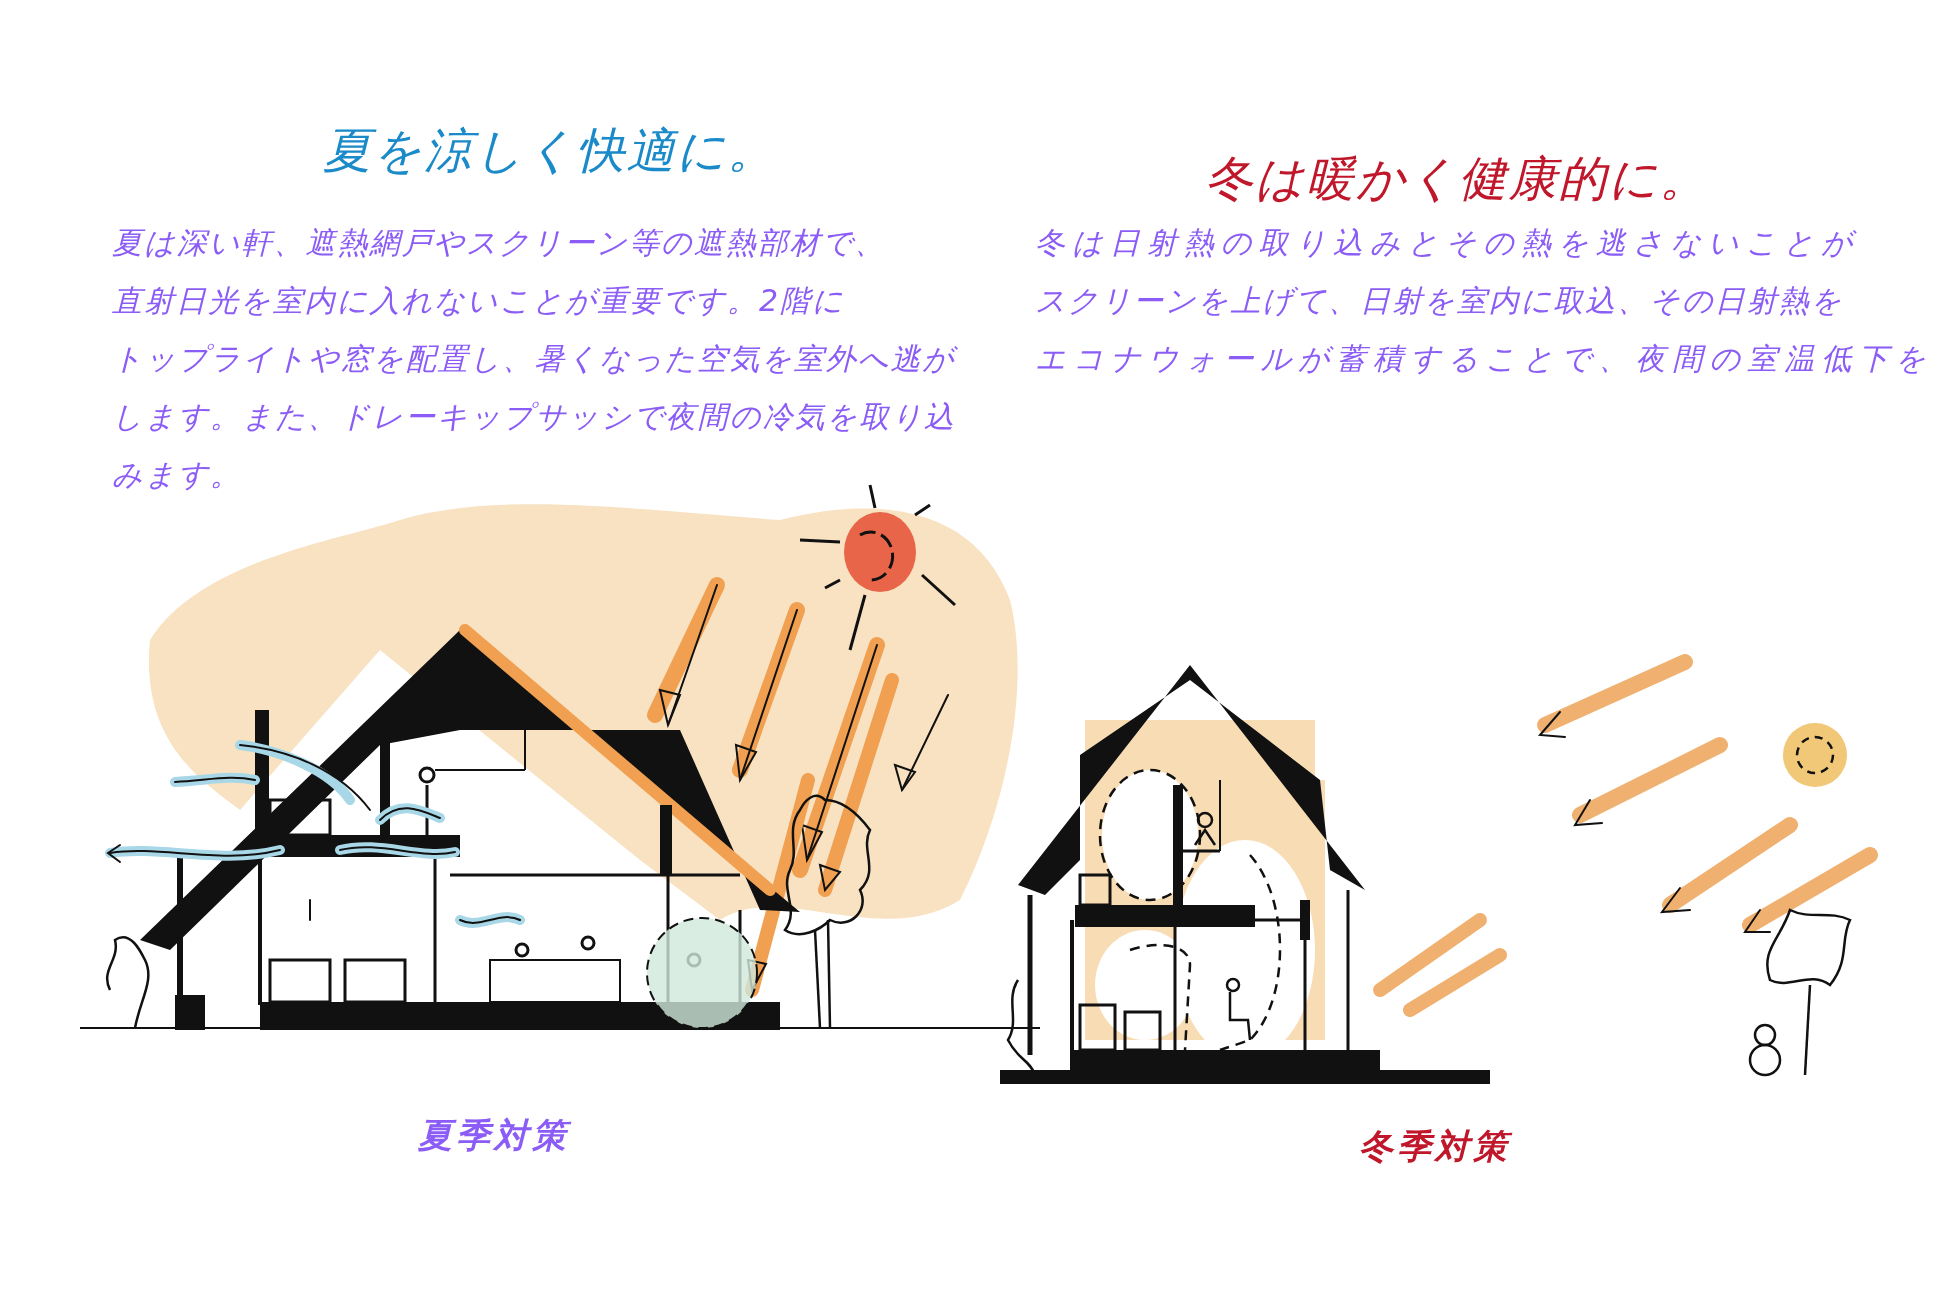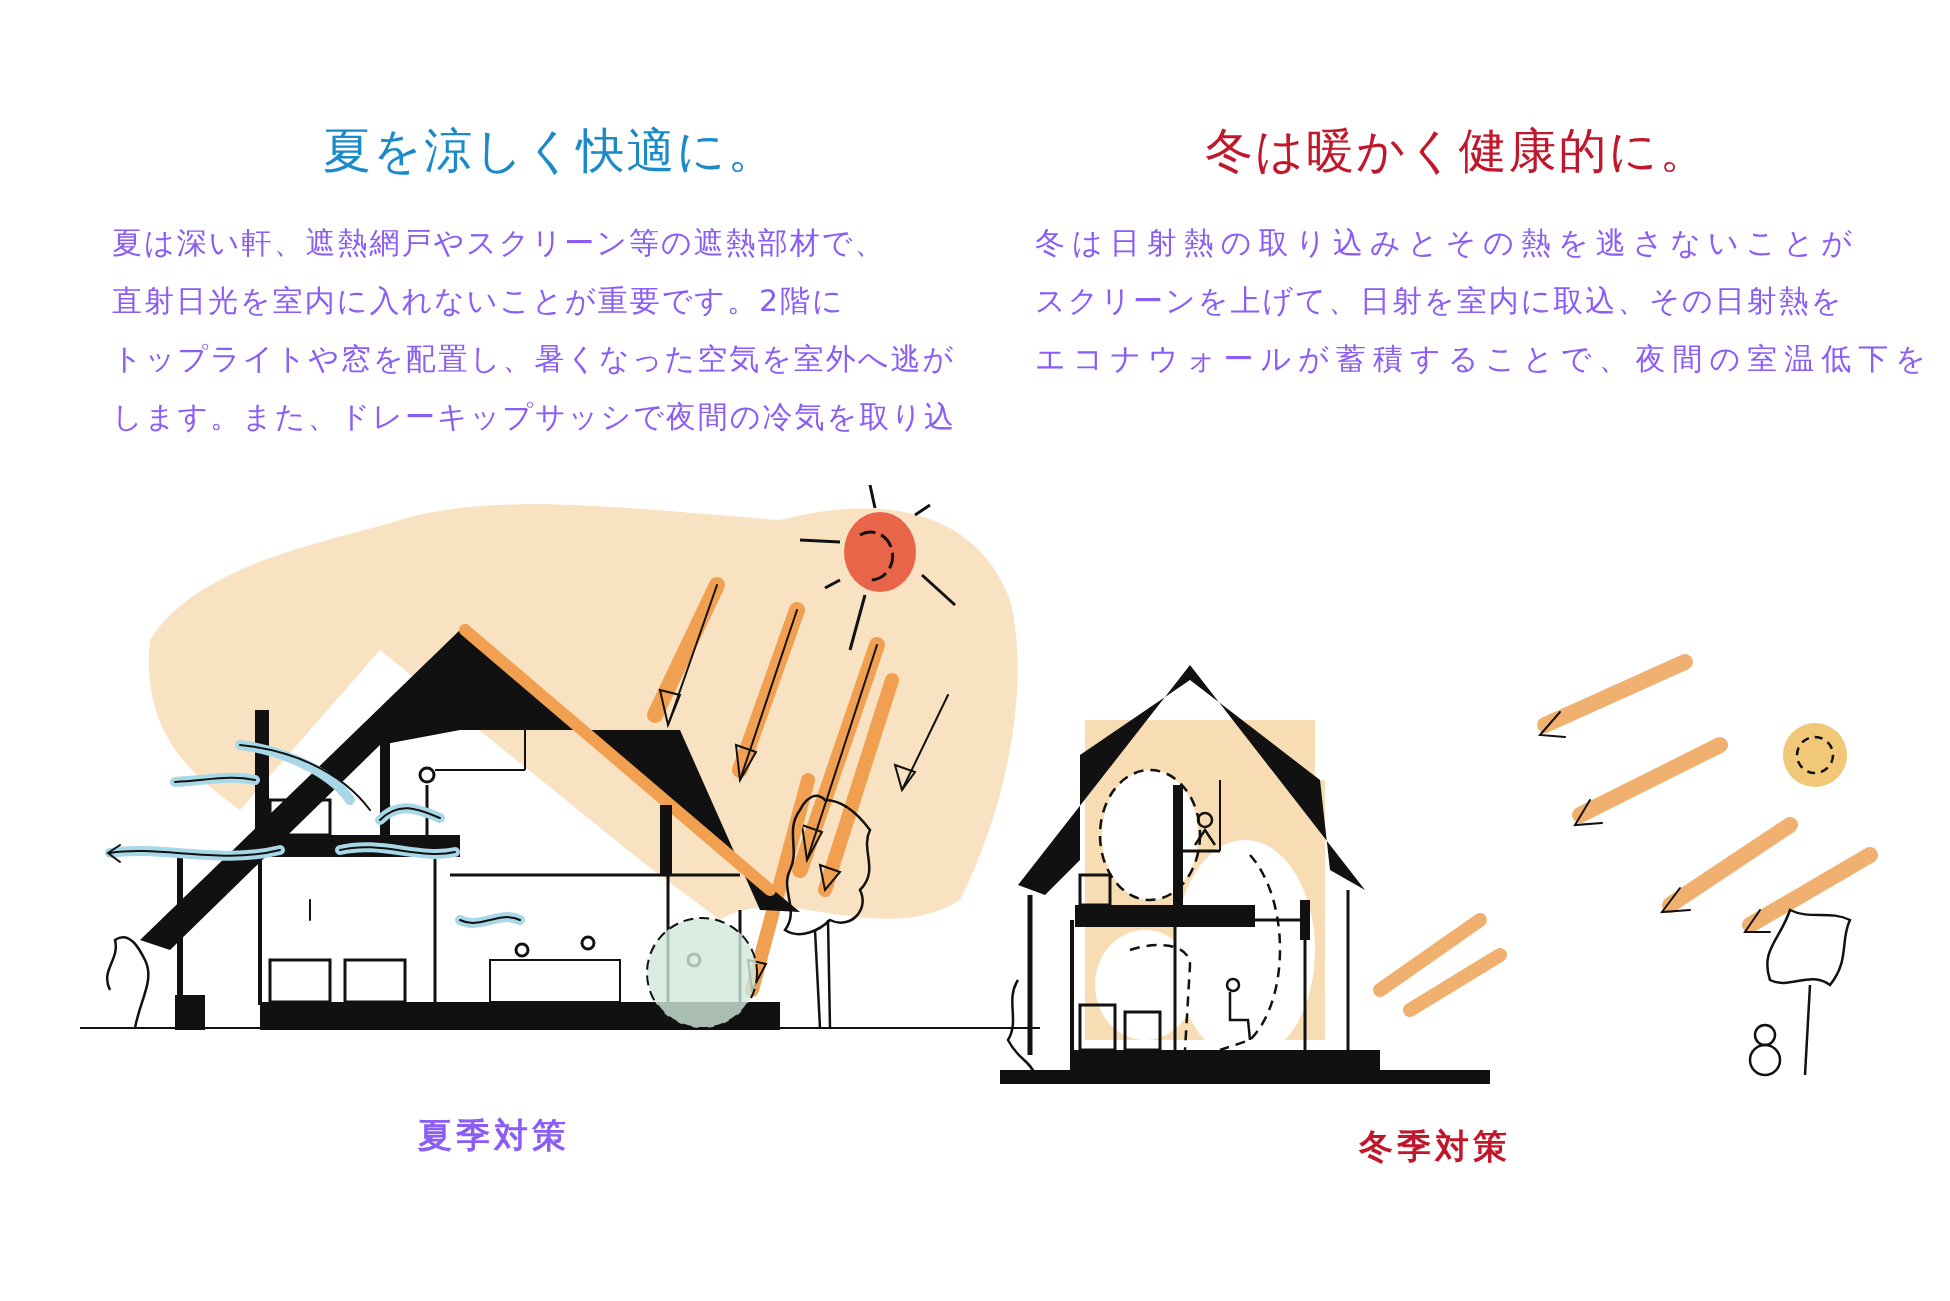--- a/index.html
+++ b/index.html
@@ -1,24 +1,24 @@
 <!DOCTYPE html>
 <html><head>
 <meta charset="utf-8">
 <style>
   html, body { margin: 0; padding: 0; background: #ffffff; }
   body { width: 1950px; height: 1301px; position: relative; overflow: hidden;
          font-family: "DejaVu Sans", "Liberation Sans", sans-serif; }
-  .col { position: absolute; top: 0; height: 1267px; }
+  .col { position: absolute; top: 0; height: 1267px; font-style: italic; }
   .col.summer { left: 0; width: 975px; }
   .col.winter { left: 975px; width: 975px; }
   .headline { position: absolute; top: 126px; font-family: "DejaVu Serif", "Liberation Serif", serif;
               font-size: 48px; letter-spacing: 2px; white-space: nowrap; line-height: 1; }
   .summer .headline { left: 323px; color: #1b8ac9; }
-  .winter .headline { left: 230px; color: #c0172b; }
+  .winter .headline { left: 230px; color: #c0172b; margin-top: 28px; }
   .body-text { position: absolute; top: 214px; font-size: 30px; line-height: 58px; color: #8b5cf6;
                letter-spacing: 2px; }
   .summer .body-text { left: 112px; width: 840px; }
   .winter .body-text { left: 60px; width: 840px; }
   .body-text .line { display: block; white-space: nowrap; }
   .winter .body-text .line.wide { letter-spacing: 7px; }
   .caption { position: absolute; font-size: 34px; font-weight: bold; letter-spacing: 4px; white-space: nowrap; }
   .summer .caption { left: 418px; top: 1113px; color: #8b5cf6; }
   .winter .caption { left: 384px; top: 1124px; color: #c0172b; text-align: right; }
   .illus { position: absolute; }
@@ -29,20 +29,21 @@
 </head>
 <body>
 
 <div class="col summer">
   <div class="headline">夏を涼しく快適に。</div>
   <div class="body-text">
     <span class="line">夏は深い軒、遮熱網戸やスクリーン等の遮熱部材で、</span>
     <span class="line">直射日光を室内に入れないことが重要です。2階に</span>
     <span class="line">トップライトや窓を配置し、暑くなった空気を室外へ逃が</span>
     <span class="line">します。また、ドレーキップサッシで夜間の冷気を取り込</span>
+    <span class="line">みます。</span>
   </div>
 
   <div class="illus">
     <svg width="960" height="620" viewBox="0 0 960 620">
 
       <path d="M70,160 C120,80 260,60 320,40 C420,10 560,30 700,40 C820,10 900,40 930,120 C950,200 930,320 880,420 C800,470 700,400 640,440 L560,380 L300,170 L160,330 C120,300 60,260 70,160 Z" fill="#f8e2c2"></path>
 
       <g>
         <ellipse cx="800" cy="72" rx="36" ry="40" fill="#e8654a"></ellipse>
         <path d="M780,55 A22,24 0 1,1 790,100" fill="none" stroke="#111" stroke-width="3" stroke-dasharray="16,6"></path>

